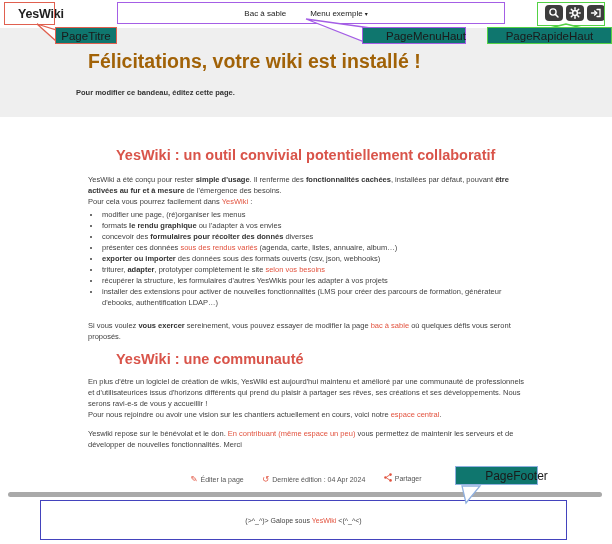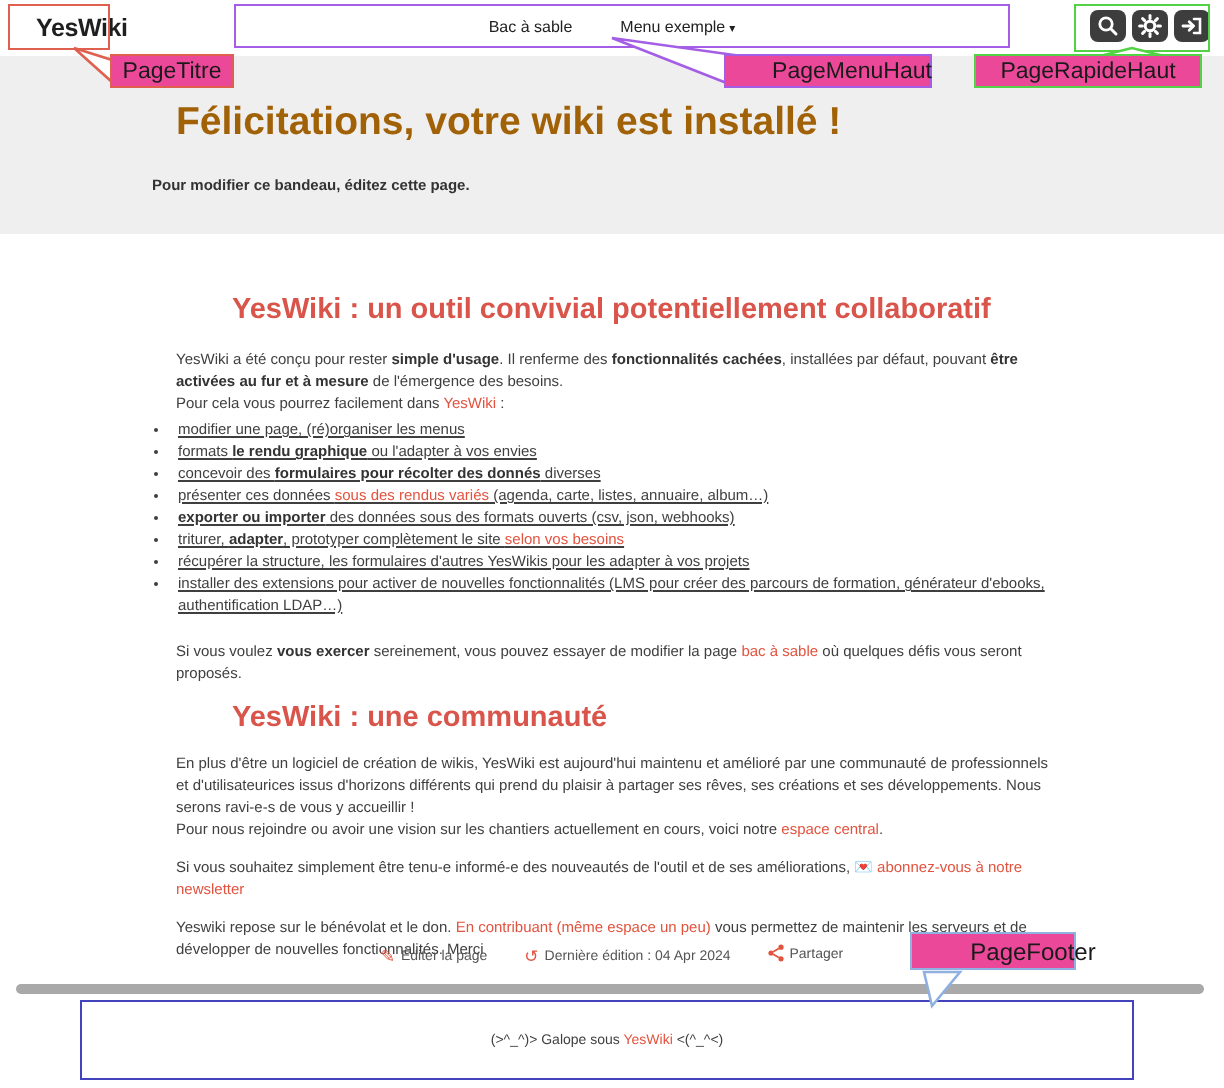--- a/index.html
+++ b/index.html
@@ -26,21 +26,21 @@
   .banner { position:absolute; left:0; top:28px; width:612px; height:89px; background:#efefef; }
   .banner h1 { position:absolute; left:88px; top:22px; font-size:19.5px; font-weight:bold; color:#a16207; }
   .banner p { position:absolute; left:76px; top:60px; font-size:7.5px; font-weight:bold; color:#333; }
 
   
   .main { position:absolute; left:88px; top:117px; width:438px; }
   h2.sec { font-size:14.5px; font-weight:bold; color:#d9544a;margin-left:28px; }
   .main h2.s1 { margin-top:30px; }
   .main p, .main li { font-size:7.5px; line-height:11px; color:#3f3f3f; }
   .p-top { margin-top:11px; }
-  ul.feat { margin-top:2px; list-style:disc;text-decoration:underline; }
+  ul.feat { margin-top:2px; margin-left:13px; list-style:disc; }
   ul.feat li { padding-left:1px; }
   .p-after-list { margin-top:12px; }
   .main h2.s2 { margin-top:9px; }
   .p-after-h2 { margin-top:9px; }
   .p-gap { margin-top:8px; }
 
   
   .pagefoot-bar { position:absolute; left:0; top:468px; width:612px; text-align:center; }
   .pf-item { display:inline-flex; align-items:center; gap:3px; font-size:7px; color:#555; margin:0 7px; cursor:pointer; }
   .pf-ico { color:#e2533f; font-size:8.5px; line-height:8px; }
@@ -49,25 +49,25 @@
   .divider { position:absolute; left:8px; top:492px; width:594px; height:5px; background:#a9a9a9; border-radius:3px; }
   .footer-box { position:absolute; left:40px; top:500px; width:527px; height:40px; border:1px solid #4343bd;
                 background:#fff; display:flex; align-items:center; justify-content:center; }
   .footer-box .cat { font-size:7px; color:#3f3f3f; }
 
   
   .ann-box { position:absolute; background:transparent; pointer-events:none; }
   .ann-red    { left:4px;   top:2px; width:51px;  height:23px; border:1.5px solid #e0604f; }
   .ann-purple { left:117px; top:2px; width:388px; height:22px; border:1.5px solid #a45ee5; }
   .ann-green  { left:537px; top:2px; width:68px;  height:24px; border:1.5px solid #54d245; }
-  .ann-label { position:absolute; background:#ec4899; font-size:11.5px; color:#1a1a1a;
+  .ann-label { position:absolute; background:#0f766e; font-size:11.5px; color:#1a1a1a;
                display:flex; align-items:center; justify-content:center; z-index:6; }
   .lab-red    { left:55px;  top:27px; width:62px;  height:17px; border:1.5px solid #e0604f; }
   .lab-purple { left:362px; top:27px; width:104px; height:17px; border:1.5px solid #a45ee5;padding-left:24px; }
-  .lab-green  { left:487px; top:27px; width:114px; height:17px; border:1.5px solid #54d245; }
+  .lab-green  { left:487px; top:27px; width:125px; height:17px; border:1.5px solid #54d245; }
   .lab-blue   { left:455px; top:466px; width:83px; height:19px; border:1.5px solid #8fb0e0; font-size:12px;padding-left:40px; }
   svg.tails { position:absolute; left:0; top:0; width:612px; height:544px; z-index:5; pointer-events:none; }
 </style>
 </head>
 <body>
 
 <div class="topbar">
   <span class="logo">YesWiki</span>
 
   <div class="nav">
@@ -130,21 +130,20 @@
     <li><span class="b">exporter ou importer</span><span> des données sous des formats ouverts (csv, json, webhooks)</span></li>
     <li><span>triturer, </span><span class="b">adapter</span><span>, prototyper complètement le site </span><span class="lnk">selon vos besoins</span></li>
     <li><span>récupérer la structure, les formulaires d'autres YesWikis pour les adapter à vos projets</span></li>
     <li><span>installer des extensions pour activer de nouvelles fonctionnalités (LMS pour créer des parcours de formation, générateur d'ebooks, authentification LDAP…)</span></li>
   </ul>
   <p class="p-after-list"><span>Si vous voulez </span><span class="b">vous exercer</span><span> sereinement, vous pouvez essayer de modifier la page </span><span class="lnk">bac à sable</span><span> où quelques défis vous seront proposés.</span></p>
 
   <h2 class="sec s2">YesWiki : une communauté</h2>
   <p class="p-after-h2"><span>En plus d'être un logiciel de création de wikis, YesWiki est aujourd'hui maintenu et amélioré par une communauté de professionnels et d'utilisateurices issus d'horizons différents qui prend du plaisir à partager ses rêves, ses créations et ses développements. Nous serons ravi-e-s de vous y accueillir !</span></p>
   <p><span>Pour nous rejoindre ou avoir une vision sur les chantiers actuellement en cours, voici notre </span><span class="lnk">espace central</span><span>.</span></p>
-  <p class="p-gap"><span>Si vous souhaitez simplement être tenu-e informé-e des nouveautés de l'outil et de ses améliorations, </span><span class="lnk">💌 abonnez-vous à notre newsletter</span></p>
   <p class="p-gap"><span>Yeswiki repose sur le bénévolat et le don. </span><span class="lnk">En contribuant (même espace un peu)</span><span> vous permettez de maintenir les serveurs et de développer de nouvelles fonctionnalités. Merci</span></p>
 </div>
 
 <div class="pagefoot-bar">
   <span class="pf-item">
       <span class="pf-ico">✎</span>
       <span>Éditer la page</span>
     </span>
   <span class="pf-item">
       <span class="pf-ico">↺</span>

